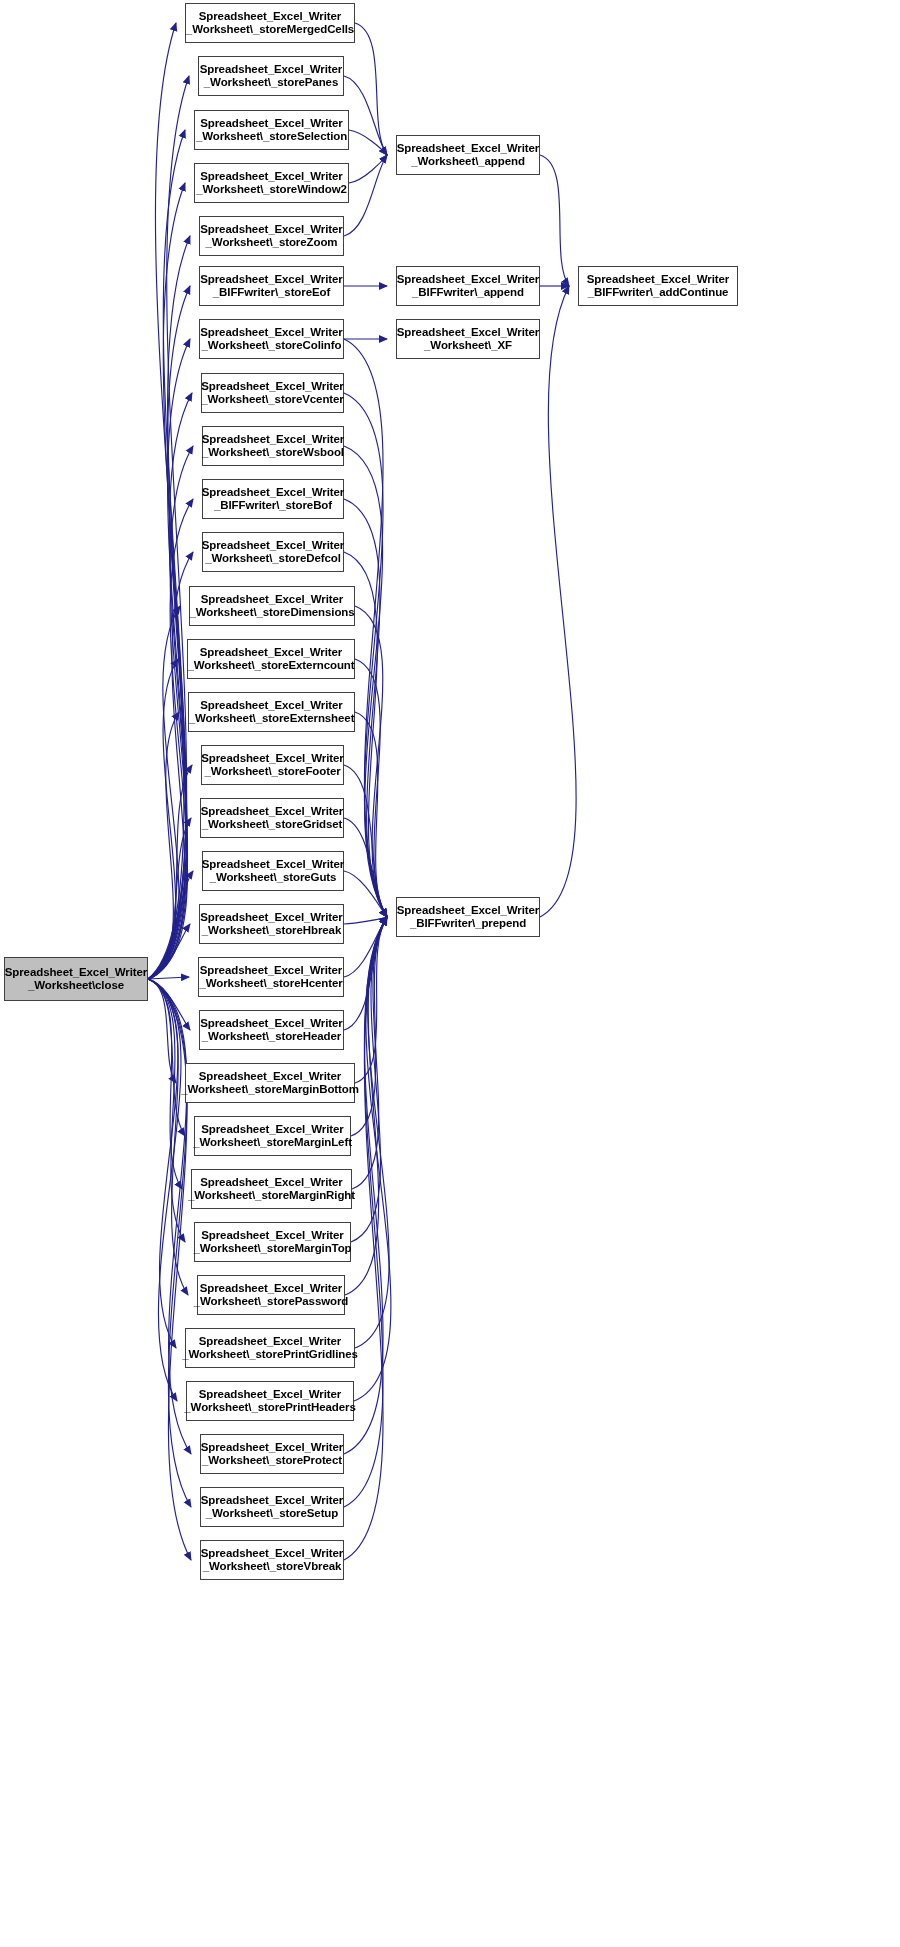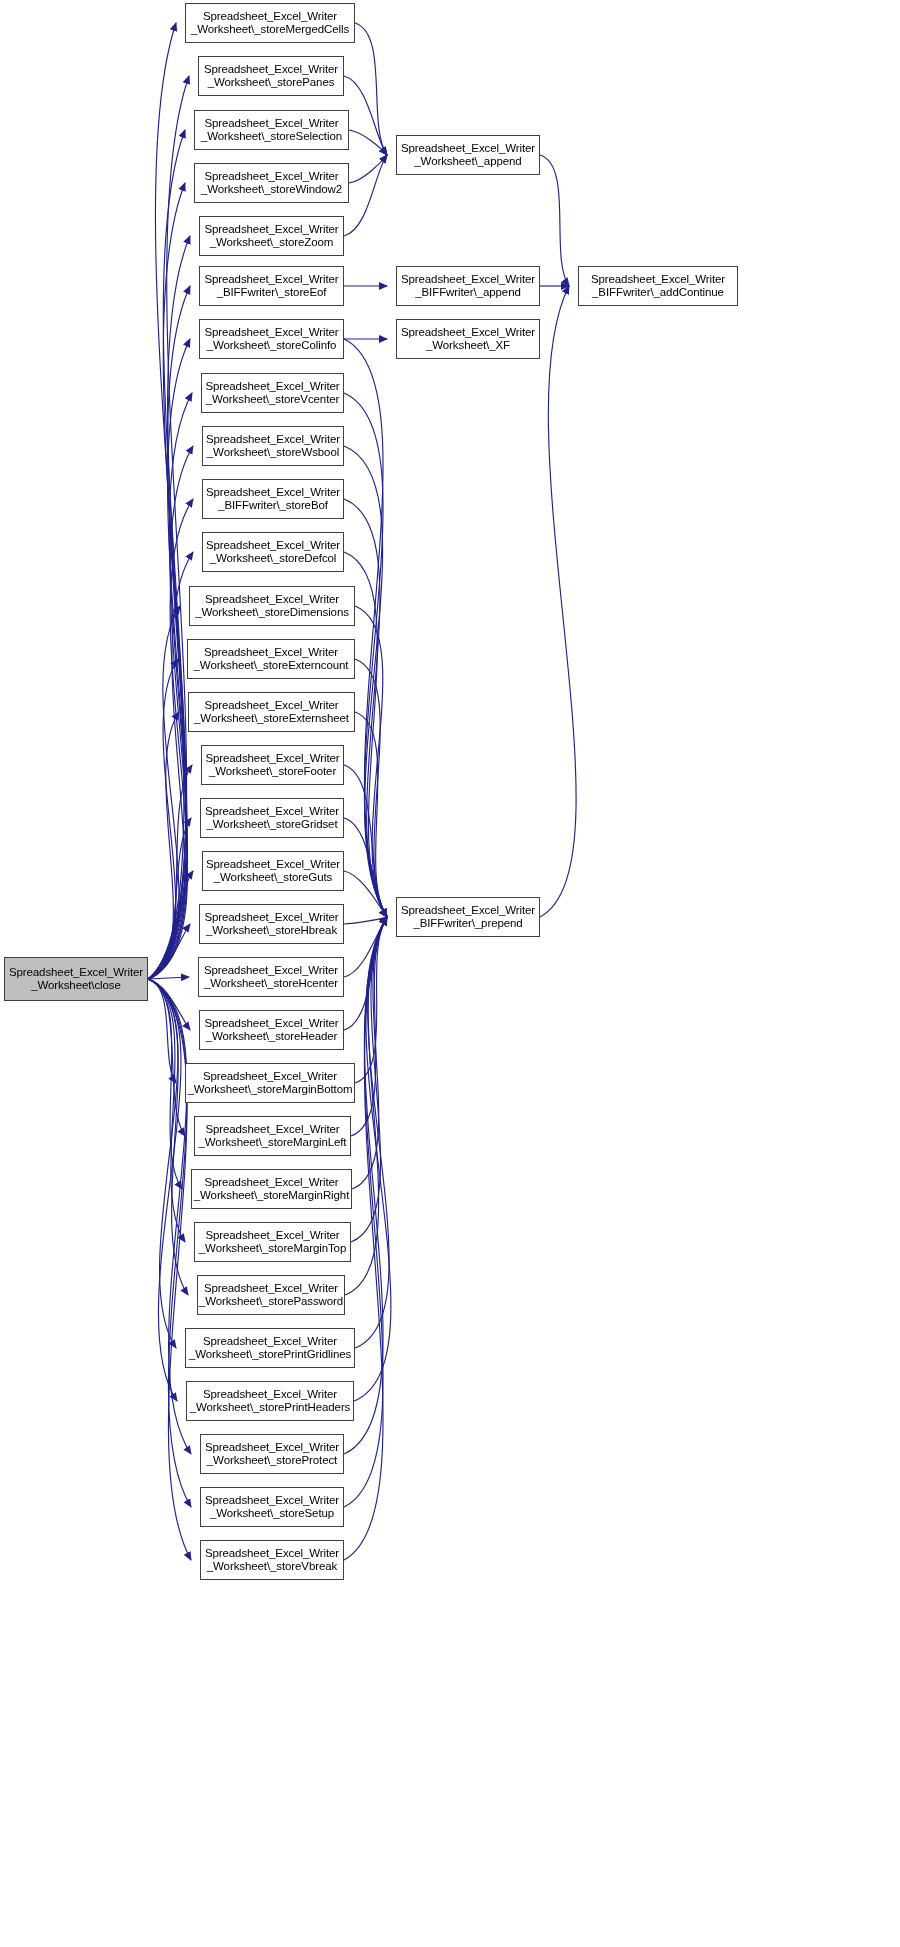--- a/index.html
+++ b/index.html
@@ -6,21 +6,21 @@
   html,body{margin:0;padding:0;background:#ffffff;}
   #graph{position:relative;width:900px;height:1947px;overflow:hidden;
          font-family:"Liberation Sans","DejaVu Sans",sans-serif;background:#fff;}
   #edges{position:absolute;left:0;top:0;width:900px;height:1947px;}
   .node{position:absolute;box-sizing:border-box;
         border:1px solid #404040;background:#ffffff;color:#000000;
         display:flex;align-items:center;justify-content:center;text-align:center;
         font-size:11.5px;line-height:13.5px;letter-spacing:-0.1px;
         white-space:pre-line;z-index:5;}
   .node.root{background:#bfbfbf;border-color:#404040;}
-  .node .lbl{display:block;padding:0 3px;}
+  .node .lbl{display:block;padding:0 3px;font-weight:bold;}
 </style>
 </head>
 <body>
 
 <div id="graph">
   <svg id="edges" xmlns="http://www.w3.org/2000/svg" viewBox="0 0 900 1947">
     <defs>
       <marker id="ah" markerWidth="9" markerHeight="9" refX="8" refY="4.5" orient="auto" markerUnits="userSpaceOnUse">
         <path d="M0,0.6 L9,4.5 L0,8.4 z" fill="#21218c"></path>
       </marker>

